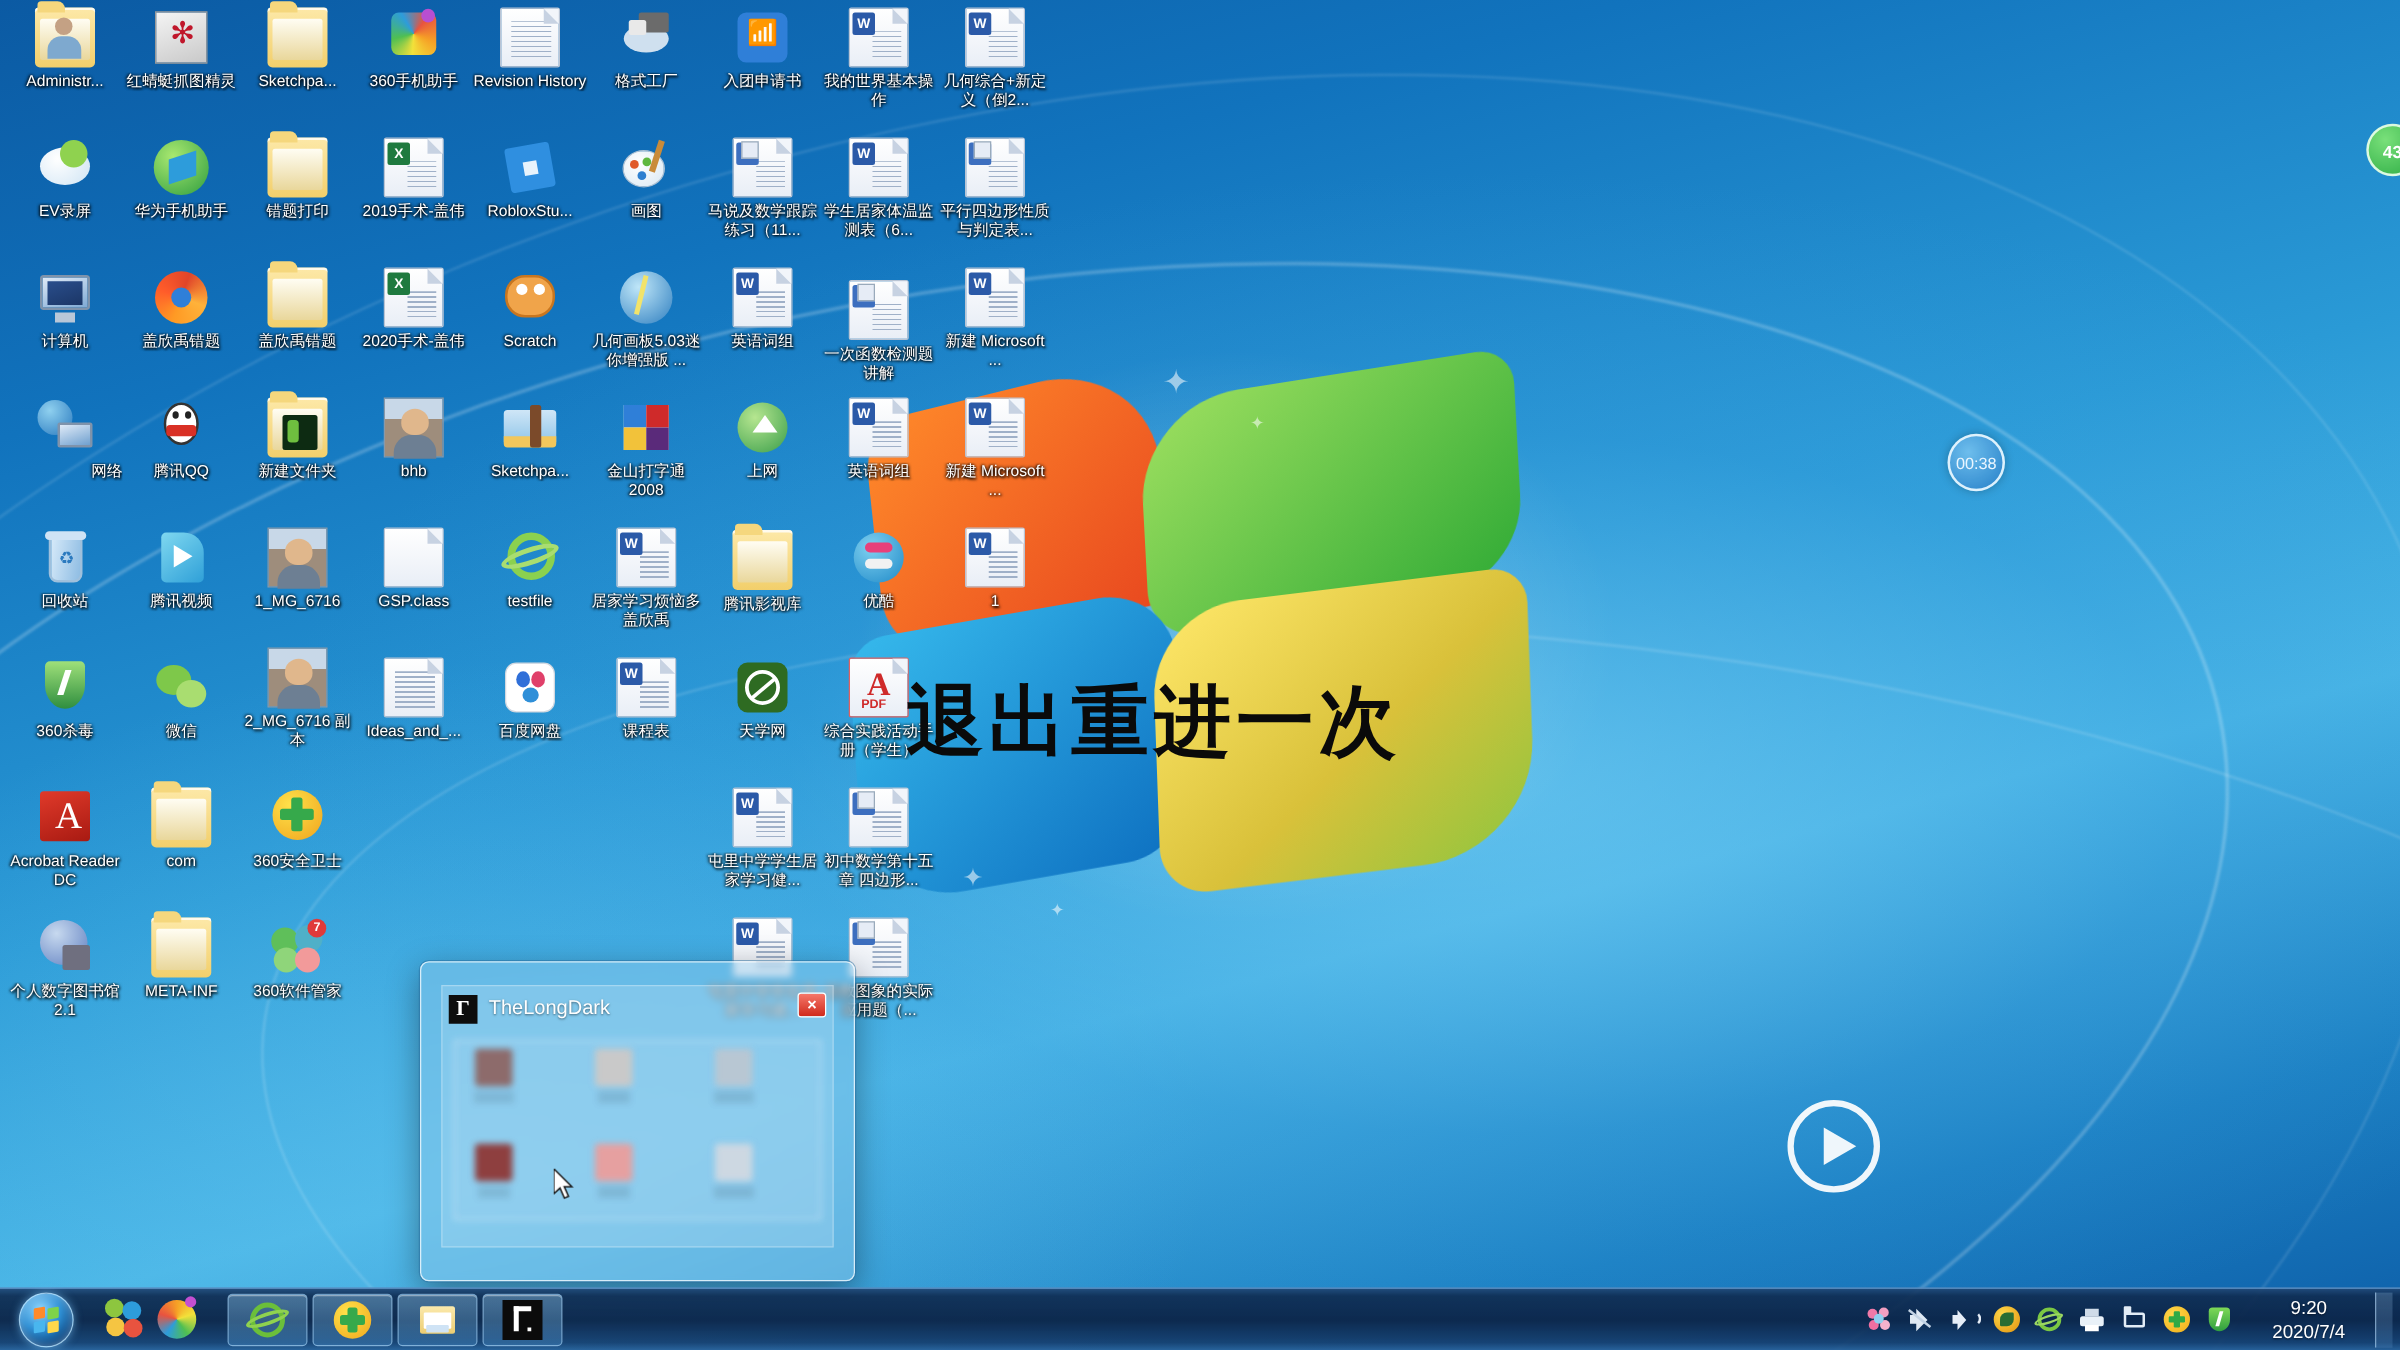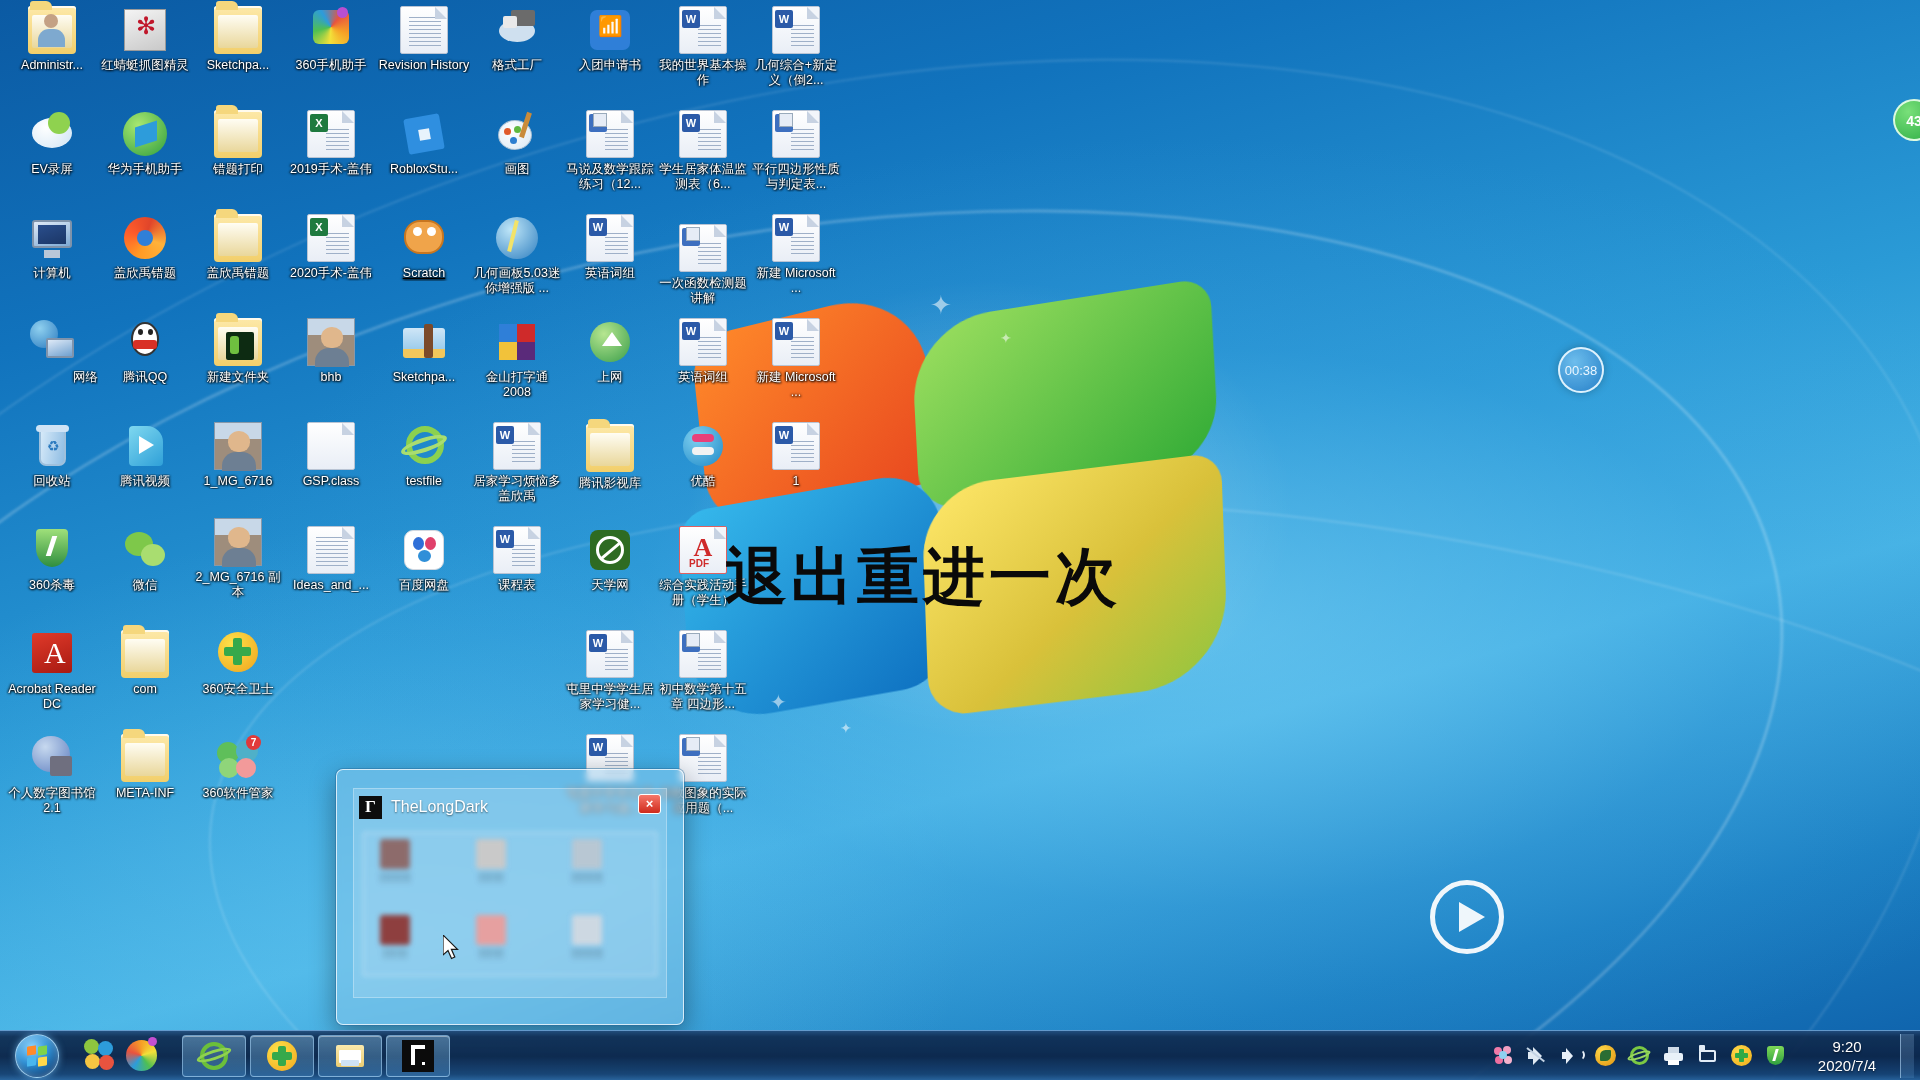--- a/index.html
+++ b/index.html
@@ -345,21 +345,21 @@
       <div class="lbl">画图</div>
     </div>
     <div class="desk-icon" style="left: 564px; top: 110px;">
       <div class="glyph">
         <span class="ic doc">
           <span class="lines"></span>
           <span class="badge" style="background:#3d6fbf;font-size:9px;">W</span>
           <span class="sh-rect" style="left:6px;top:2px;width:14px;height:14px;background:#e6ecf6;border:1px solid #9ab;"></span>
         </span>
       </div>
-      <div class="lbl">马说及数学跟踪练习（12...</div>
+      <div class="lbl">马说及数学跟踪练习（11...</div>
     </div>
     <div class="desk-icon" style="left: 657px; top: 110px;">
       <div class="glyph">
         <span class="ic doc">
           <span class="lines"></span>
           <span class="badge" style="background:#2b5aa8;">W</span>
         </span>
       </div>
       <div class="lbl">学生居家体温监测表（6...</div>
     </div>
@@ -393,21 +393,21 @@
     </div>
     <div class="desk-icon" style="left: 285px; top: 214px;">
       <div class="glyph">
         <span class="ic doc">
           <span class="lines"></span>
           <span class="badge" style="background:#1f7a3f;">X</span>
         </span>
       </div>
       <div class="lbl">2020手术-盖伟</div>
     </div>
-    <div class="desk-icon" style="left: 378px; top: 214px; text-decoration: underline;">
+    <div class="desk-icon" style="left: 378px; top: 214px;">
       <div class="glyph"><span class="sh-circle" style="left:4px;top:6px;width:40px;height:34px;background:#f0a44a;border:2px solid #c8761f;border-radius:16px;"></span><span class="sh-circle" style="left:13px;top:13px;width:9px;height:9px;background:#fff;"></span><span class="sh-circle" style="left:27px;top:13px;width:9px;height:9px;background:#fff;"></span><span class="shortcut"></span></div>
       <div class="lbl">Scratch</div>
     </div>
     <div class="desk-icon" style="left: 471px; top: 214px;">
       <div class="glyph">
         <span class="sh-circle" style="left:3px;top:3px;width:42px;height:42px;background:radial-gradient(circle at 35% 30%,#bfe6f8,#2f7fc0);"></span>
         <span class="sh-rect" style="left:18px;top:6px;width:4px;height:32px;background:#f2e36a;transform:rotate(14deg);"></span>
       </div>
       <div class="lbl">几何画板5.03迷你增强版 ...</div>
     </div>

